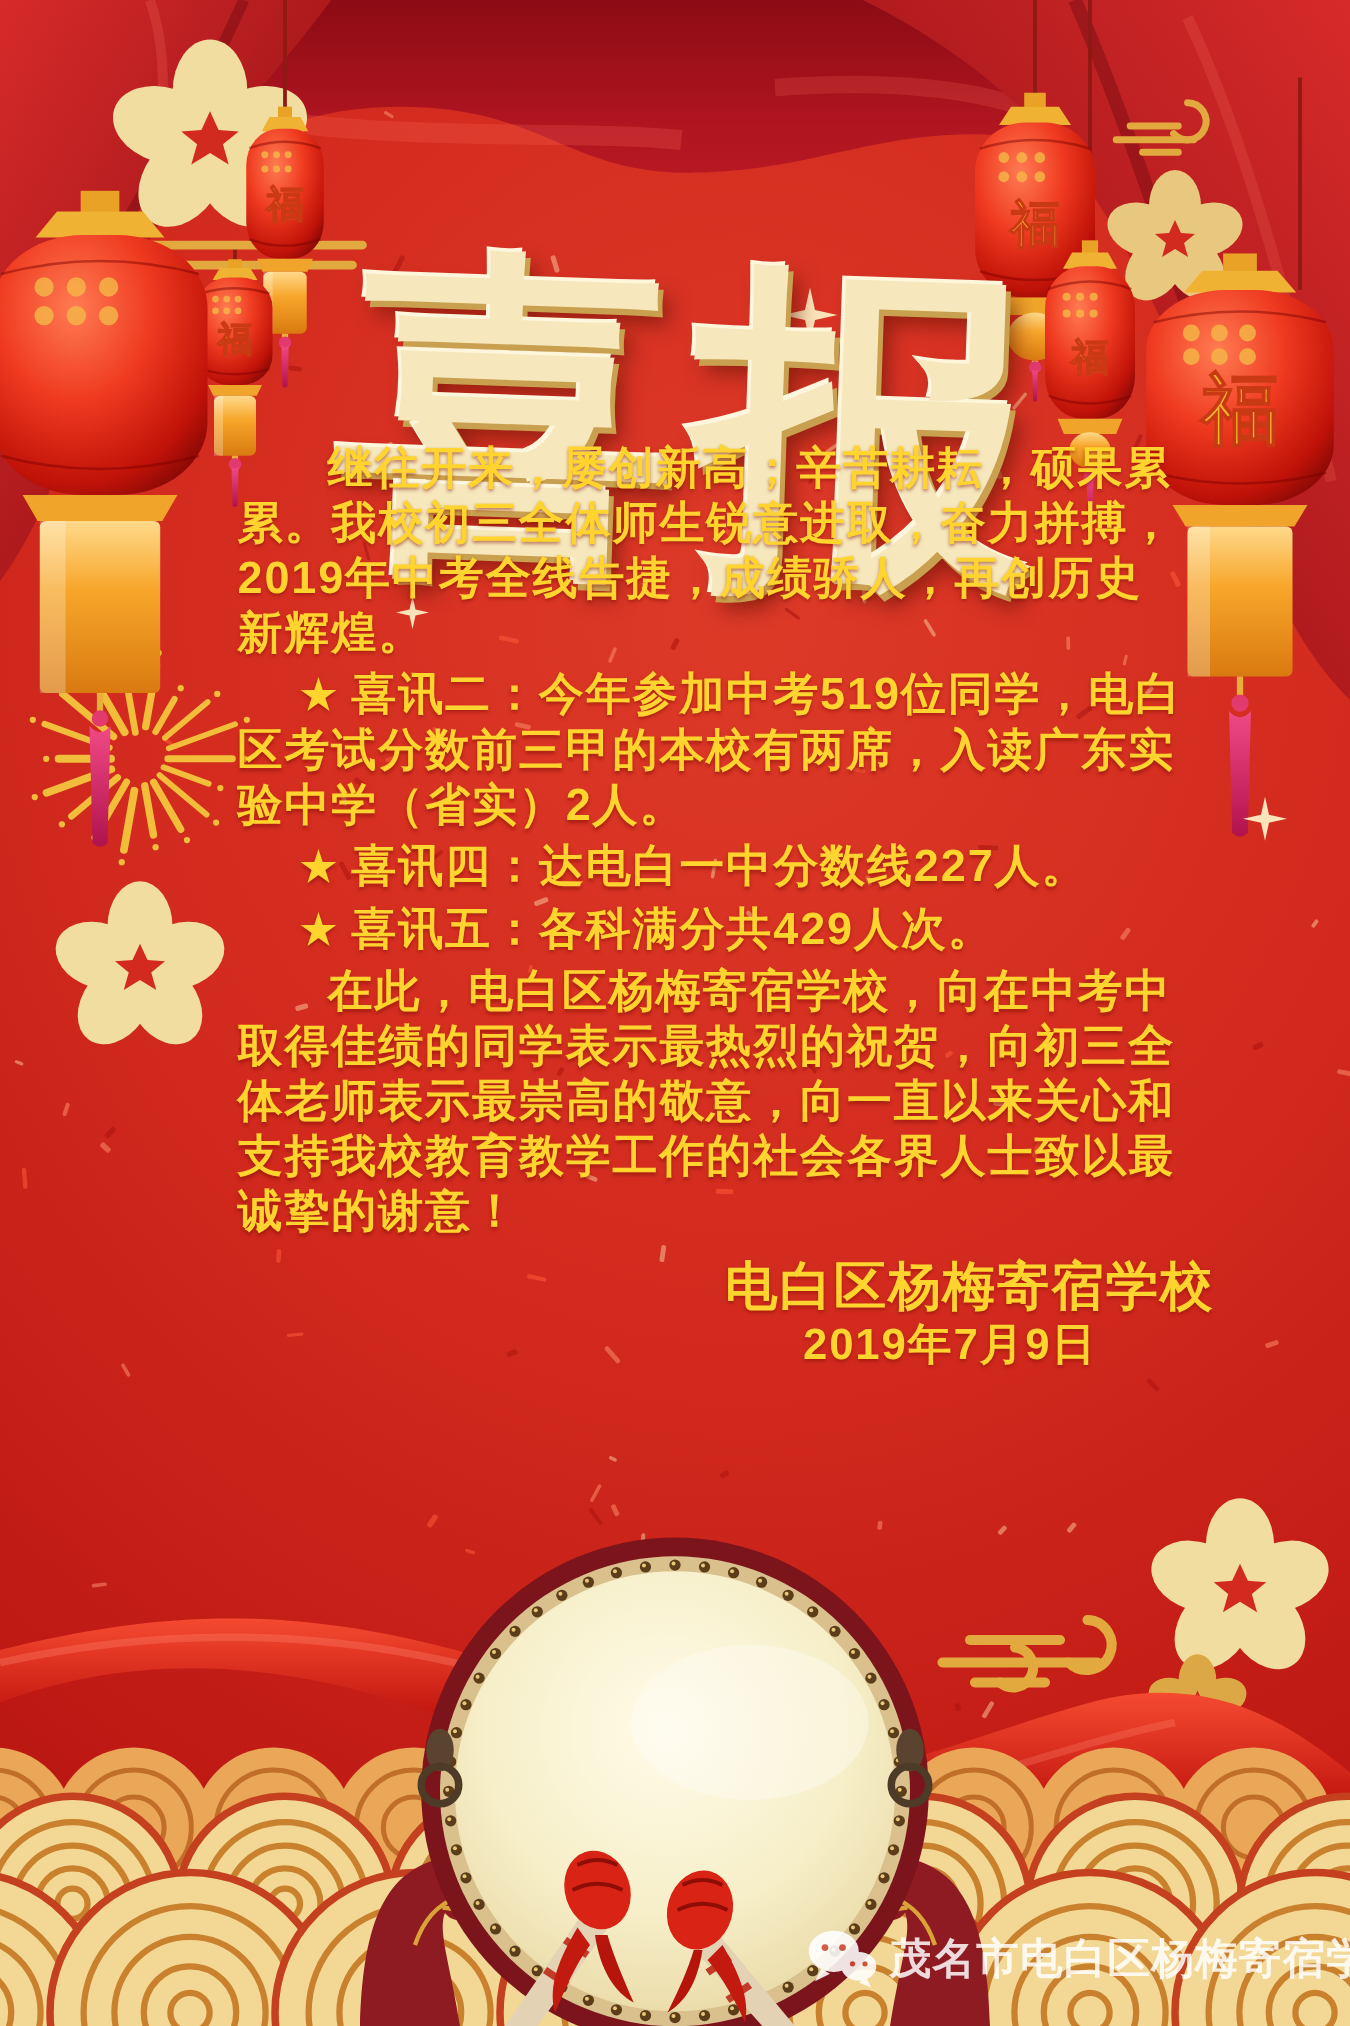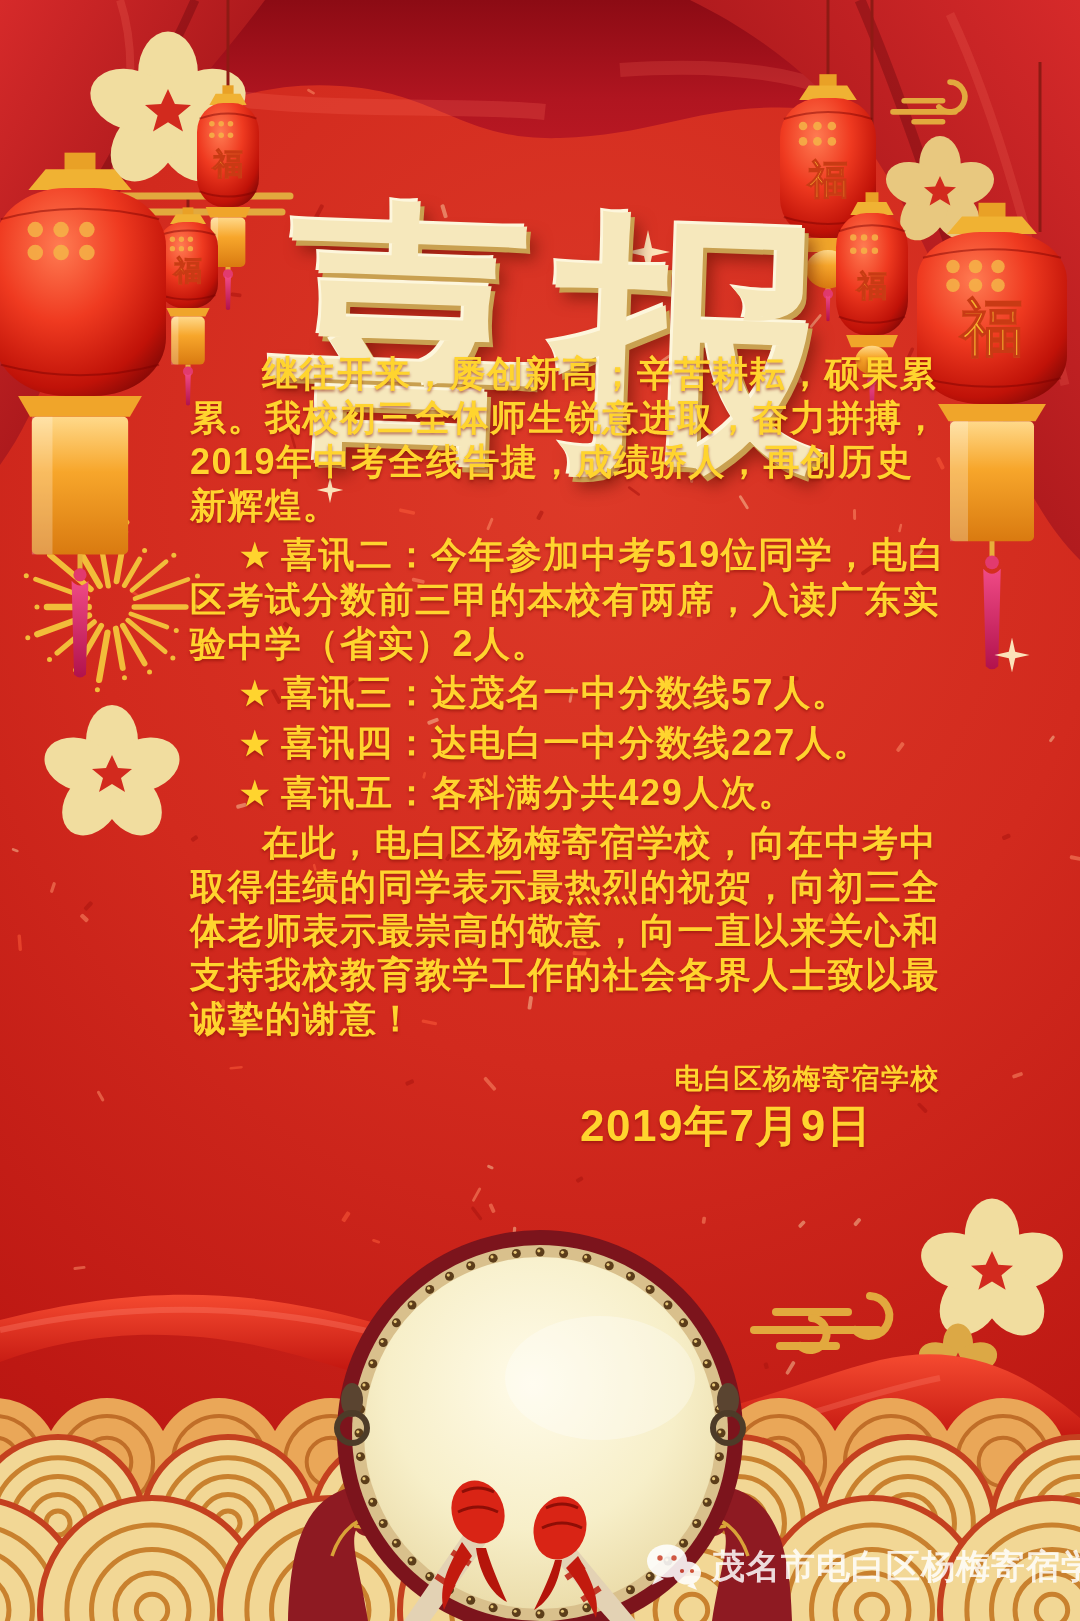--- a/index.html
+++ b/index.html
@@ -9,22 +9,22 @@
   svg.decor{position:absolute;left:0;top:0;width:1080px;height:1621px;}
   .title{position:absolute;left:270px;top:22px;font-size:272px;line-height:1;font-weight:800;
     letter-spacing:14px;color:#f6e8bc;transform:rotate(2deg);white-space:nowrap;
     text-shadow:-3px -3px 0 #fdf6dc, 4px 5px 0 #c9a050, 9px 11px 16px rgba(90,15,0,.55);}
   .content{position:absolute;left:190px;top:352px;width:760px;font-size:36px;font-weight:700;
     color:#ffd42e;line-height:44px;letter-spacing:1.5px;text-shadow:0 2px 3px rgba(130,15,5,.55);}
   .content p{margin:0 0 5px 0;}
   .indent{text-indent:72px;}
   .bullet{text-indent:50px;}
   .star{margin-right:10px;font-size:33px;}
-  .signature{margin:16px 0 0 390px;width:360px;text-align:right;font-size:28px;white-space:nowrap;}
-  .date{margin:3px 0 0 390px;width:360px;font-size:44px;white-space:nowrap;}
+  .signature{margin:16px 0 0 390px;width:360px;text-align:right;font-size:42px;white-space:nowrap;}
+  .date{margin:3px 0 0 390px;width:360px;text-align:center;font-size:35px;white-space:nowrap;}
   .watermark{position:absolute;left:646px;top:1542px;display:flex;align-items:center;gap:9px;
     color:rgba(255,255,255,.84);font-size:34px;font-weight:700;letter-spacing:1px;white-space:nowrap;}
   .watermark svg{display:block;opacity:.88;}
 </style>
 </head>
 <body>
 
 <div class="poster">
 
   <svg class="decor" viewBox="0 0 1080 1621">
@@ -719,21 +719,20 @@
         <path d="M546,1508 q16,-8 32,0 M542,1528 q20,-10 40,0" stroke="#8e0e06" stroke-width="3" fill="none"></path>
       </g>
     </g>
   </svg>
 
   <h1 class="title">喜报</h1>
 
   <div class="content">
     <p class="indent">继往开来，屡创新高；辛苦耕耘，硕果累累。我校初三全体师生锐意进取，奋力拼搏，2019年中考全线告捷，成绩骄人，再创历史新辉煌。</p>
     <p class="bullet"><span class="star">★</span><span>喜讯二：</span><span>今年参加中考519位同学，电白区考试分数前三甲的本校有两席，入读广东实验中学（省实）2人。</span></p>
-    <p class="bullet"><span class="star">★</span><span>喜讯三：</span><span>达茂名一中分数线57人。</span></p>
     <p class="bullet"><span class="star">★</span><span>喜讯四：</span><span>达电白一中分数线227人。</span></p>
     <p class="bullet"><span class="star">★</span><span>喜讯五：</span><span>各科满分共429人次。</span></p>
     <p class="indent">在此，电白区杨梅寄宿学校，向在中考中取得佳绩的同学表示最热烈的祝贺，向初三全体老师表示最崇高的敬意，向一直以来关心和支持我校教育教学工作的社会各界人士致以最诚挚的谢意！</p>
     <div class="signature">电白区杨梅寄宿学校</div>
     <div class="date">2019年7月9日</div>
   </div>
 
   <div class="watermark">
     <svg width="56" height="50" viewBox="0 0 56 50">
       <ellipse cx="21" cy="19" rx="20" ry="16.5" fill="#fff"></ellipse>

